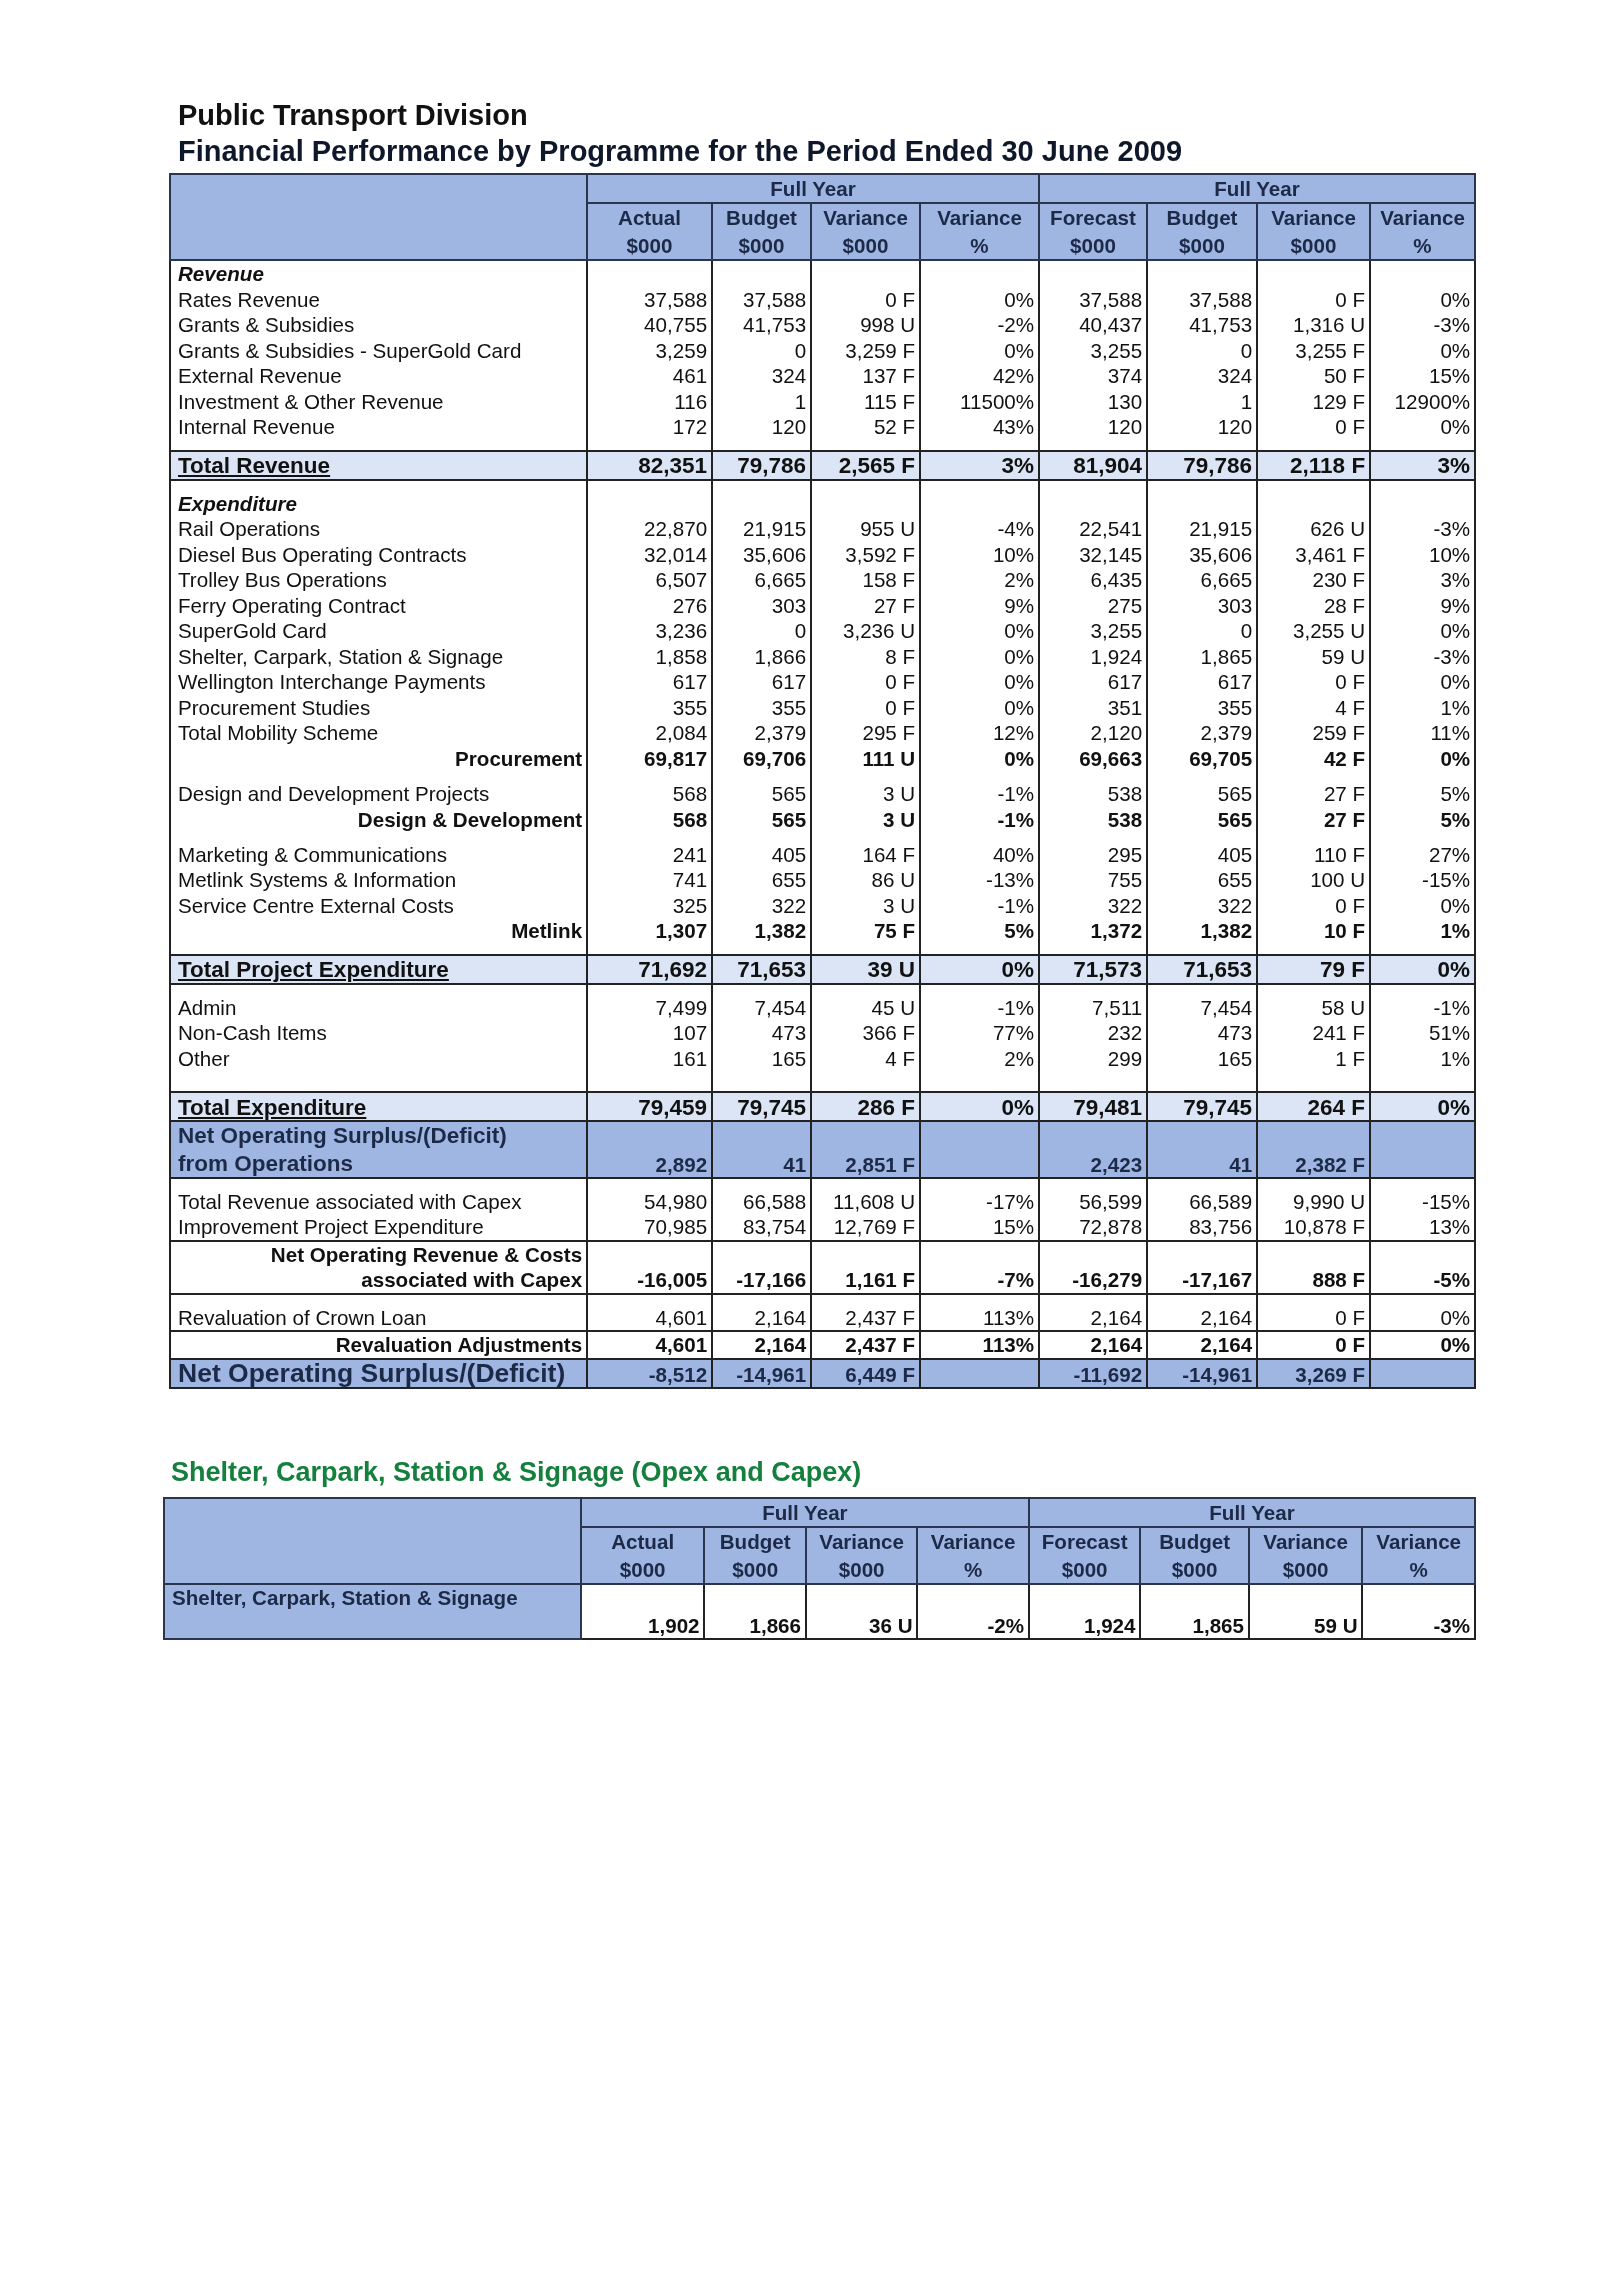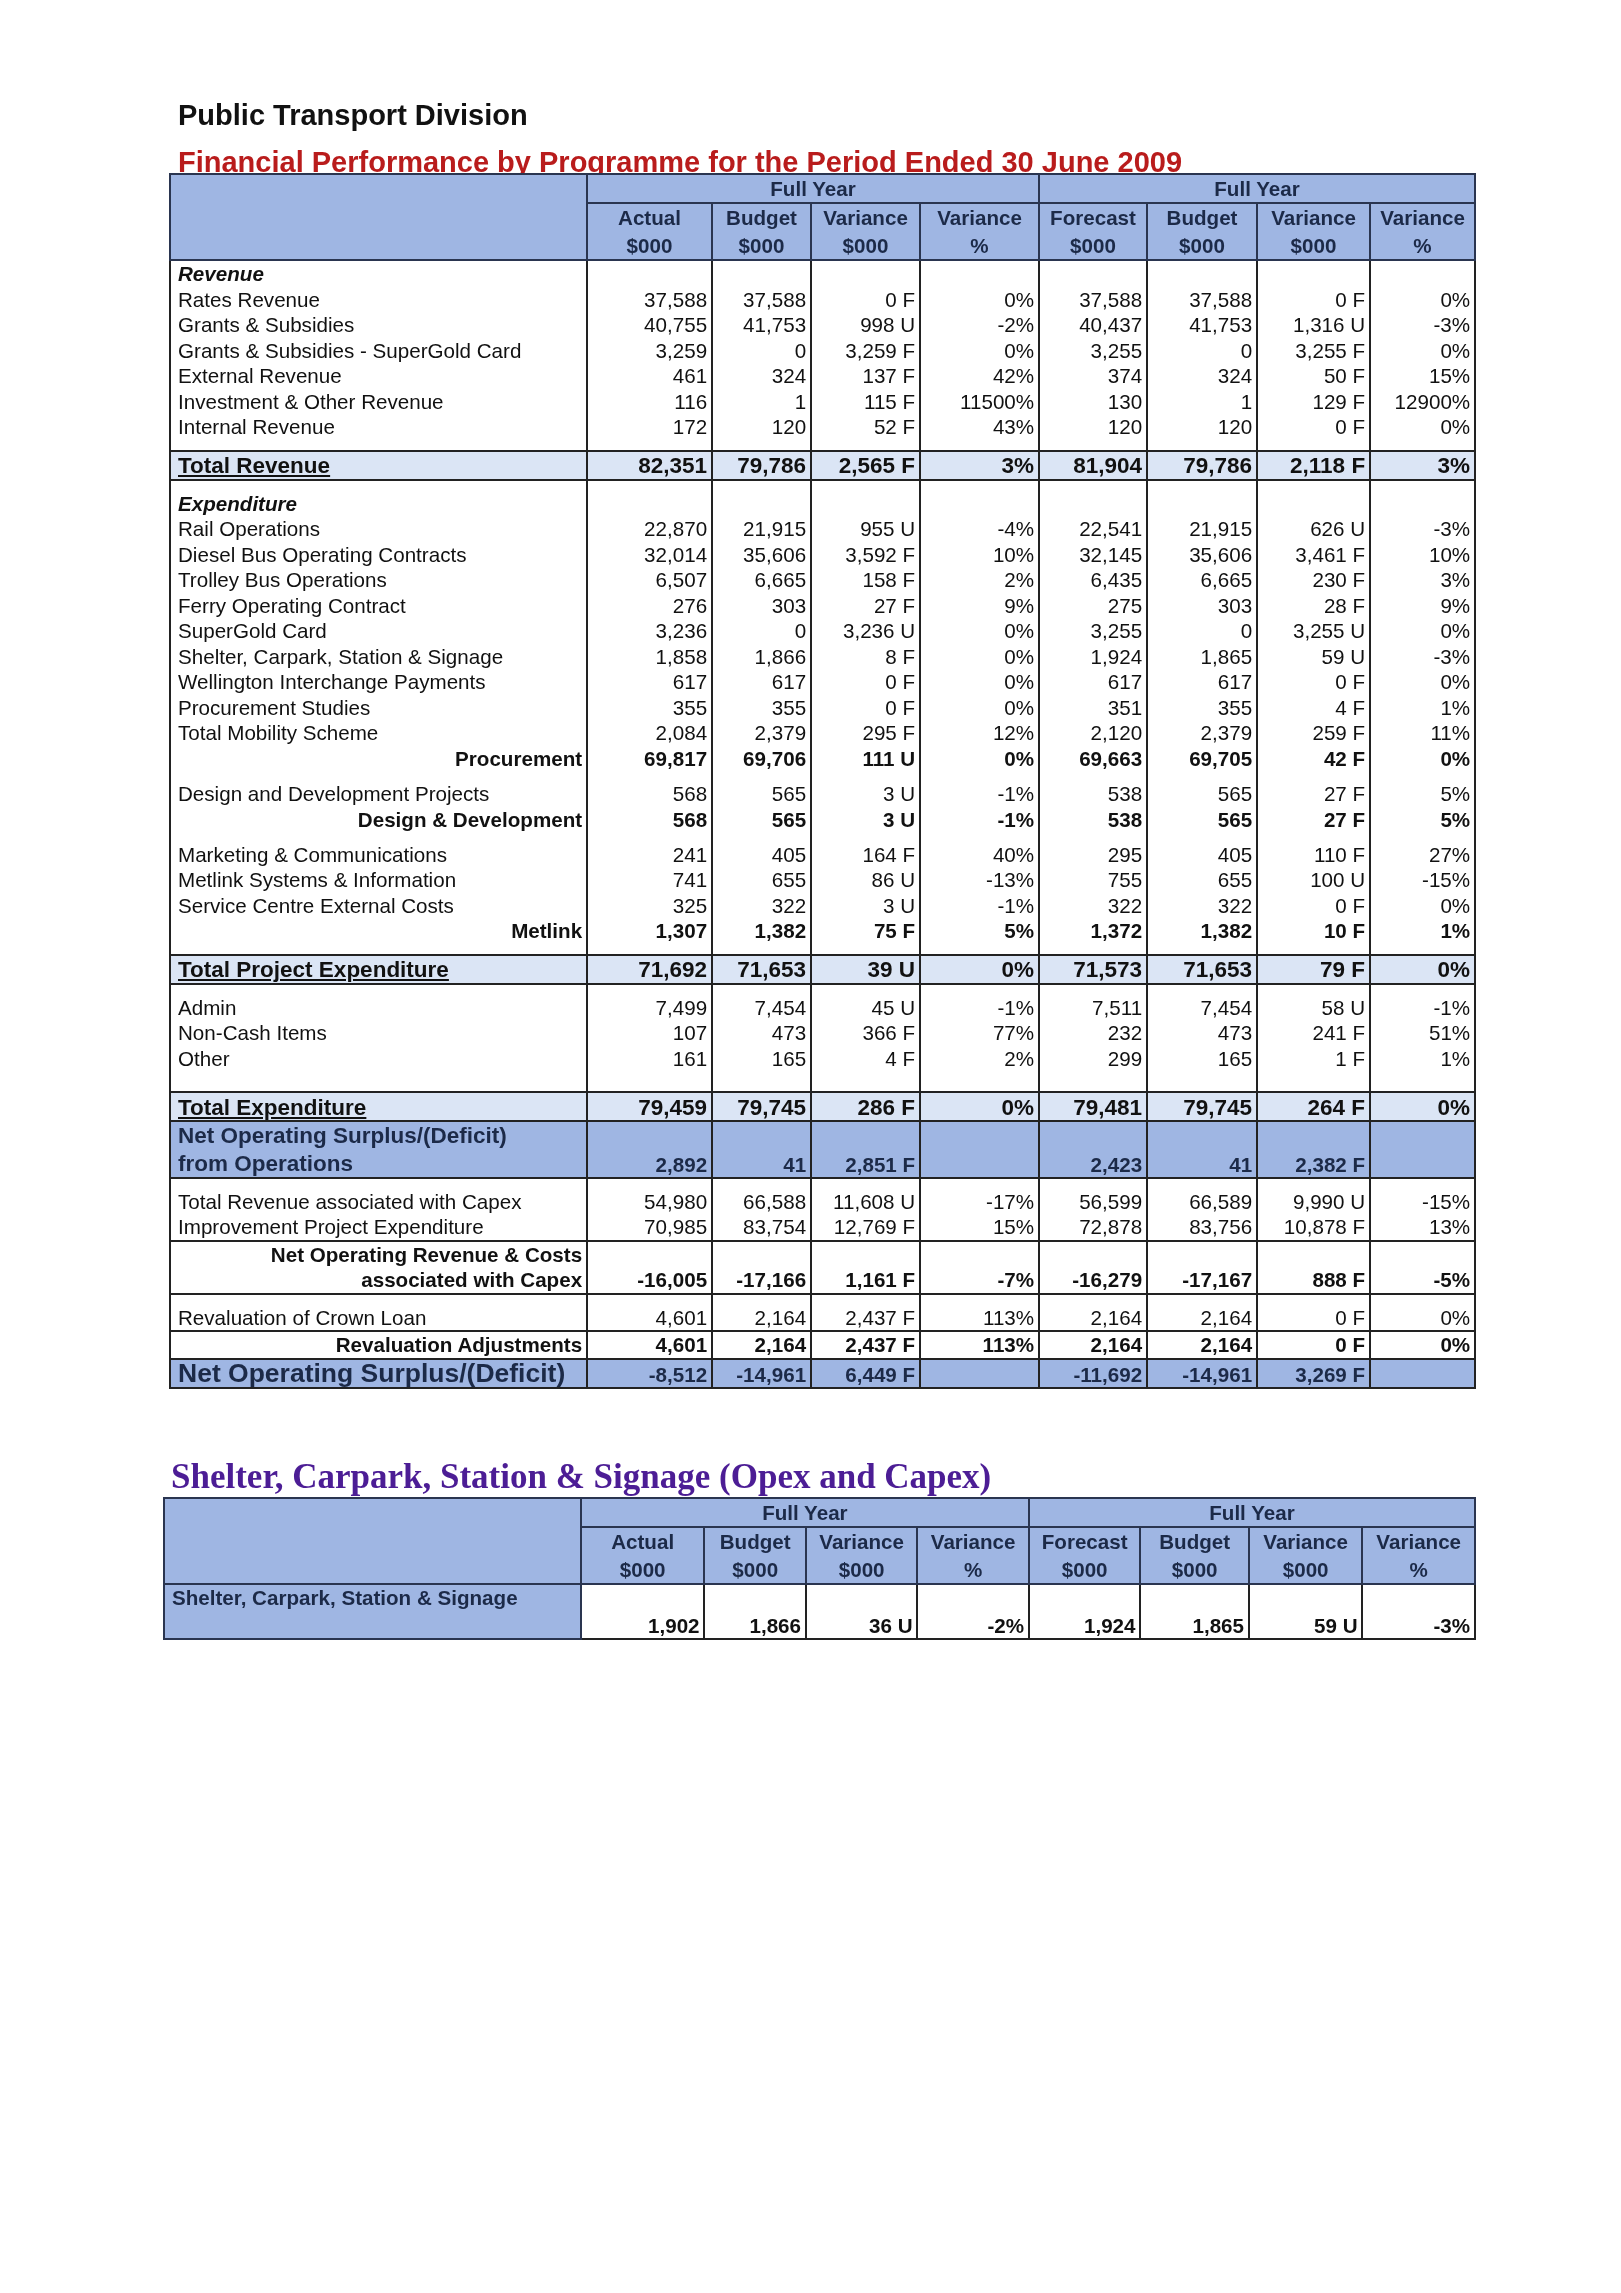--- a/index.html
+++ b/index.html
@@ -1,37 +1,37 @@
 <!DOCTYPE html>
 <html><head>
 <meta charset="utf-8">
 <style>
   html, body { margin:0; padding:0; background:#ffffff; }
   body { width:1621px; height:2294px; position:relative; font-family:"Liberation Sans", sans-serif; color:#111; }
   .title1 { position:absolute; left:178px; top:99px; font-size:29px; font-weight:bold; color:#111; }
-  .title2 { position:absolute; left:178px; top:146px; font-size:29px; font-weight:bold; color:#b91c1c; white-space:nowrap; }
+  .title2 { position:absolute; left:178px; top:135px; font-size:29px; font-weight:bold; color:#0f172a; white-space:nowrap; }
   table { border-collapse:collapse; position:absolute; table-layout:fixed;border-radius:32px; }
   td { padding:0 3.9px; font-size:20.6px; line-height:25.5px; height:25.5px; vertical-align:bottom; white-space:nowrap; border-left:2px solid #222; border-right:2px solid #222; }
   td.n { text-align:right; }
   td.lbl { text-align:left; padding-left:7px; }
   .hdr td { background:#9fb6e3; text-align:center; font-weight:bold; color:#1c2a48; border:2px solid #2a3550; }
   .hdr td.blank { border-right:2px solid #2a3550; }
   .hdr .fy { font-size:20.6px; line-height:27.4px; height:27.4px; }
   .hdr .colh { font-size:20.6px; line-height:27.4px; }
   .italic { font-style:italic; font-weight:bold; }
   .bold td { font-weight:bold;text-align:right; }
   .tot td { background:#dbe5f5; font-weight:bold; font-size:22.5px; border-top:2.9px solid #222; border-bottom:2.9px solid #222; height:27.4px; }
   .tot td.lbl { text-decoration:underline; font-size:22.5px;margin-left:36px; }
   .net td { background:#9fb6e3; font-weight:bold; color:#1c2a48; border-top:2px solid #222; border-bottom:2.9px solid #222; }
   .net td.lbl { font-size:22.5px; line-height:27.4px; }
   .net2 td.lbl { font-size:26.5px; }
   .boxed td { border-top:2px solid #222; border-bottom:2px solid #222; }
   .sp td { height:9.8px; line-height:9.8px; font-size:3.9px; }
   .end td { border-bottom:2px solid #222; }
-  .title3 { position:absolute; left:171px; top:1457px; font-size:35px; font-weight:bold; color:#4c1d95; white-space:nowrap;font-family:Liberation Serif, serif; }
+  .title3 { position:absolute; left:171px; top:1457px; font-size:27px; font-weight:bold; color:#15803d; white-space:nowrap; }
 </style>
 </head>
 <body>
 
 <div class="title1">Public Transport Division</div>
 <div class="title2">Financial Performance by Programme for the Period Ended 30 June 2009</div>
 
 <table id="main-table" style="left:169px; top:173px; width:1304px;">
   <colgroup>
     <col style="width:417px">

